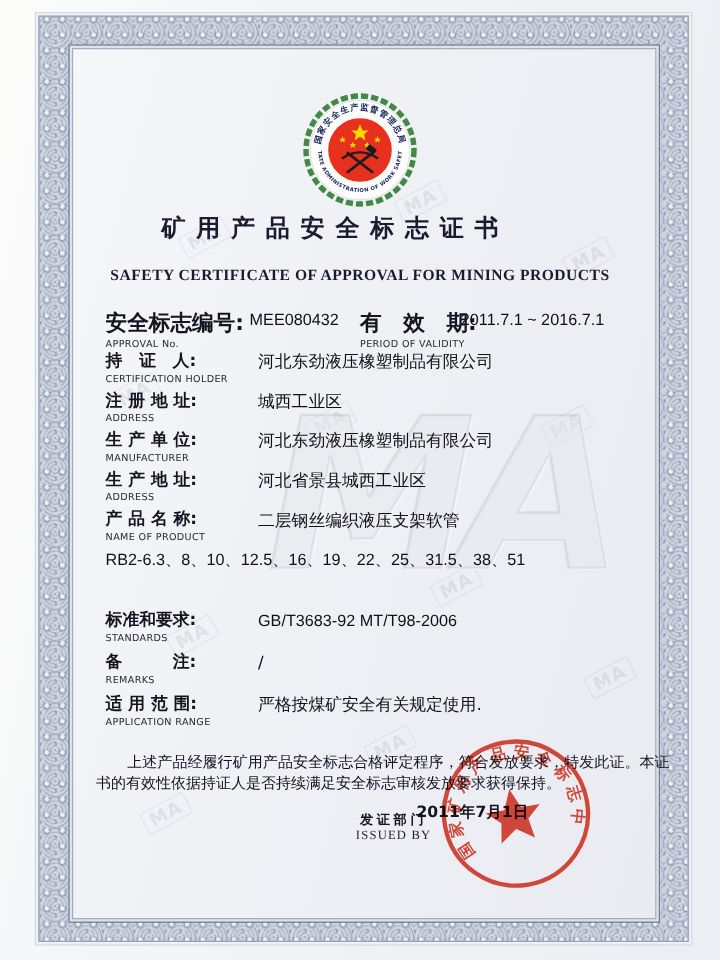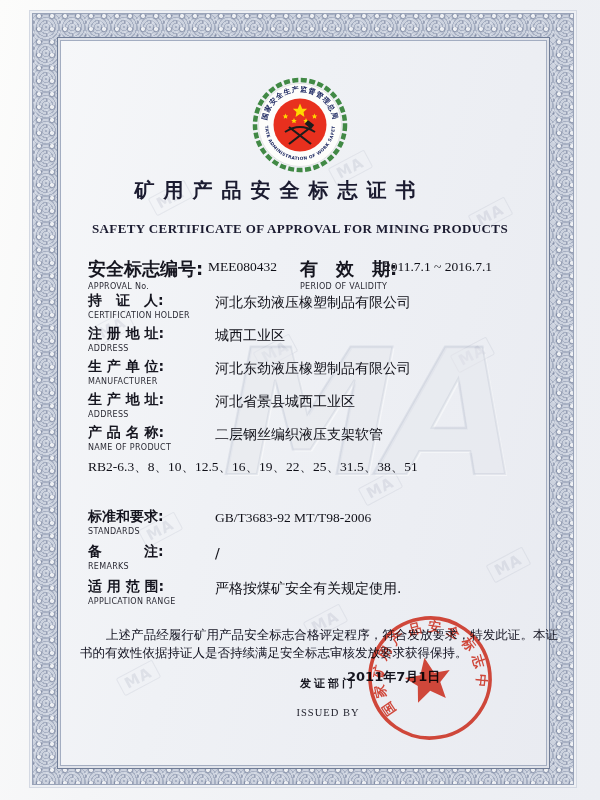--- a/index.html
+++ b/index.html
@@ -63,39 +63,39 @@
     position:absolute; top:221px; left:0; width:600px;
     text-align:center; font-family:"Liberation Serif", serif;
     font-size:13px; font-weight:bold; letter-spacing:0.4px; color:#1b1b30;
   }
   .meta { position:absolute; left:88px; top:257px; right:52px; display:flex; }
   .pair { display:flex; }
   .plbl { flex:none; }
   .zh { display:block; font-size:18px; font-weight:bold; white-space:pre; color:#15151f; }
   .en { display:block; font-size:8px; letter-spacing:0.3px; color:#2a2a34; margin-top:1px; white-space:nowrap; }
   .val { font-size:14px; color:#101018; line-height:1.35; padding-top:1px; }
-  .mono { font-family:Liberation Serif, serif; font-size:13.5px; font-weight:500; }
+  .mono { font-family:Liberation Sans, sans-serif; font-size:13.5px; font-weight:500; }
   .p1 .plbl { width:120px; }
   .p1 { width:212px; }
   .p2 .plbl { width:74px; }
   .fields { position:absolute; left:88px; top:292px; right:52px; }
   .row { display:flex; margin-bottom:5px; min-height:27px; }
   .row .lbl { flex:none; width:127px; }
   .row .zh { font-size:14px; }
   .row .val { flex:1; }
   .gap-lg { margin-top:24px; }
   .gap-sm { margin-top:7px; }
   .declaration {
     position:absolute; left:80px; top:626px; width:478px;
     font-size:12.5px; line-height:17.5px; text-indent:26px;
     color:#121220; text-align:justify;
   }
   .issuer { position:absolute; left:266px; top:676px; width:124px; text-align:center; }
   .issuer-zh { font-size:11px; font-weight:bold; letter-spacing:3px; color:#15151f; }
-  .issuer-en { font-family:"Liberation Serif", serif; font-size:10.5px; letter-spacing:1px; color:#1d1d28;margin-top:16px; }
+  .issuer-en { font-family:"Liberation Serif", serif; font-size:10.5px; letter-spacing:1px; color:#1d1d28; }
   .issue-date { position:absolute; left:347px; top:668px; font-size:13px; font-weight:bold; color:#15151f; }
   .stamp { position:absolute; left:355px; top:603px; width:150px; height:150px; opacity:0.88; mix-blend-mode:multiply; pointer-events:none; }
   svg text { font-family:"DejaVu Sans", sans-serif; }
 </style>
 </head>
 <body>
 
 <div class="paper">
   <div class="band"></div>
   <div class="sheet"></div>

